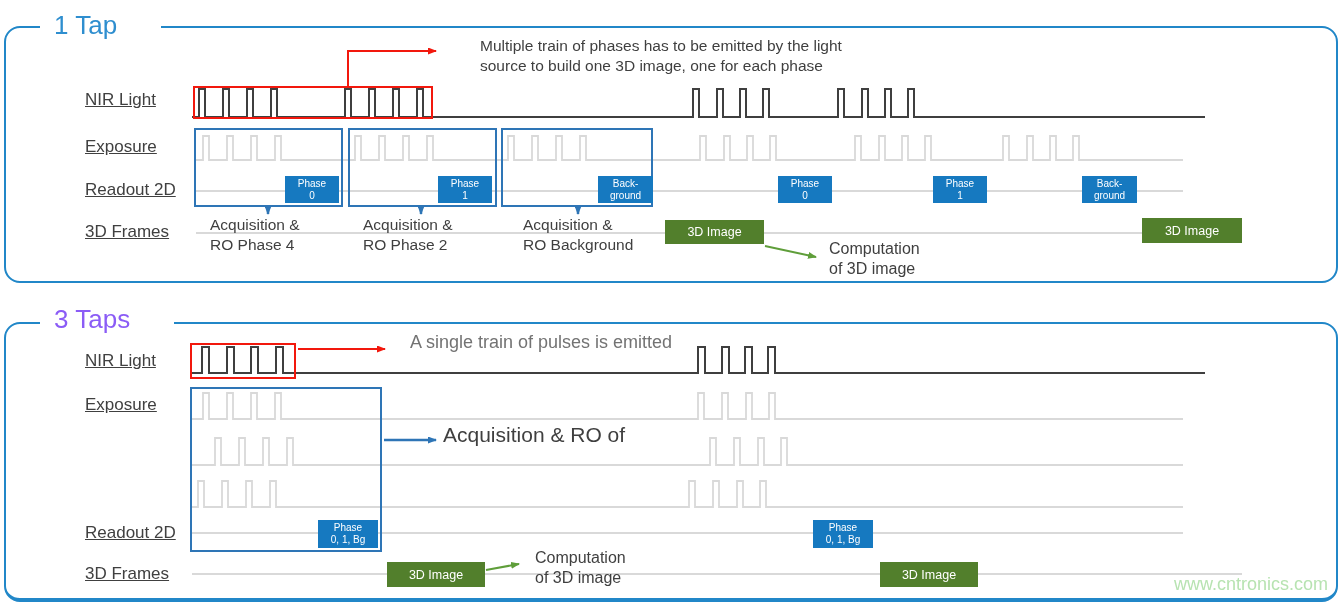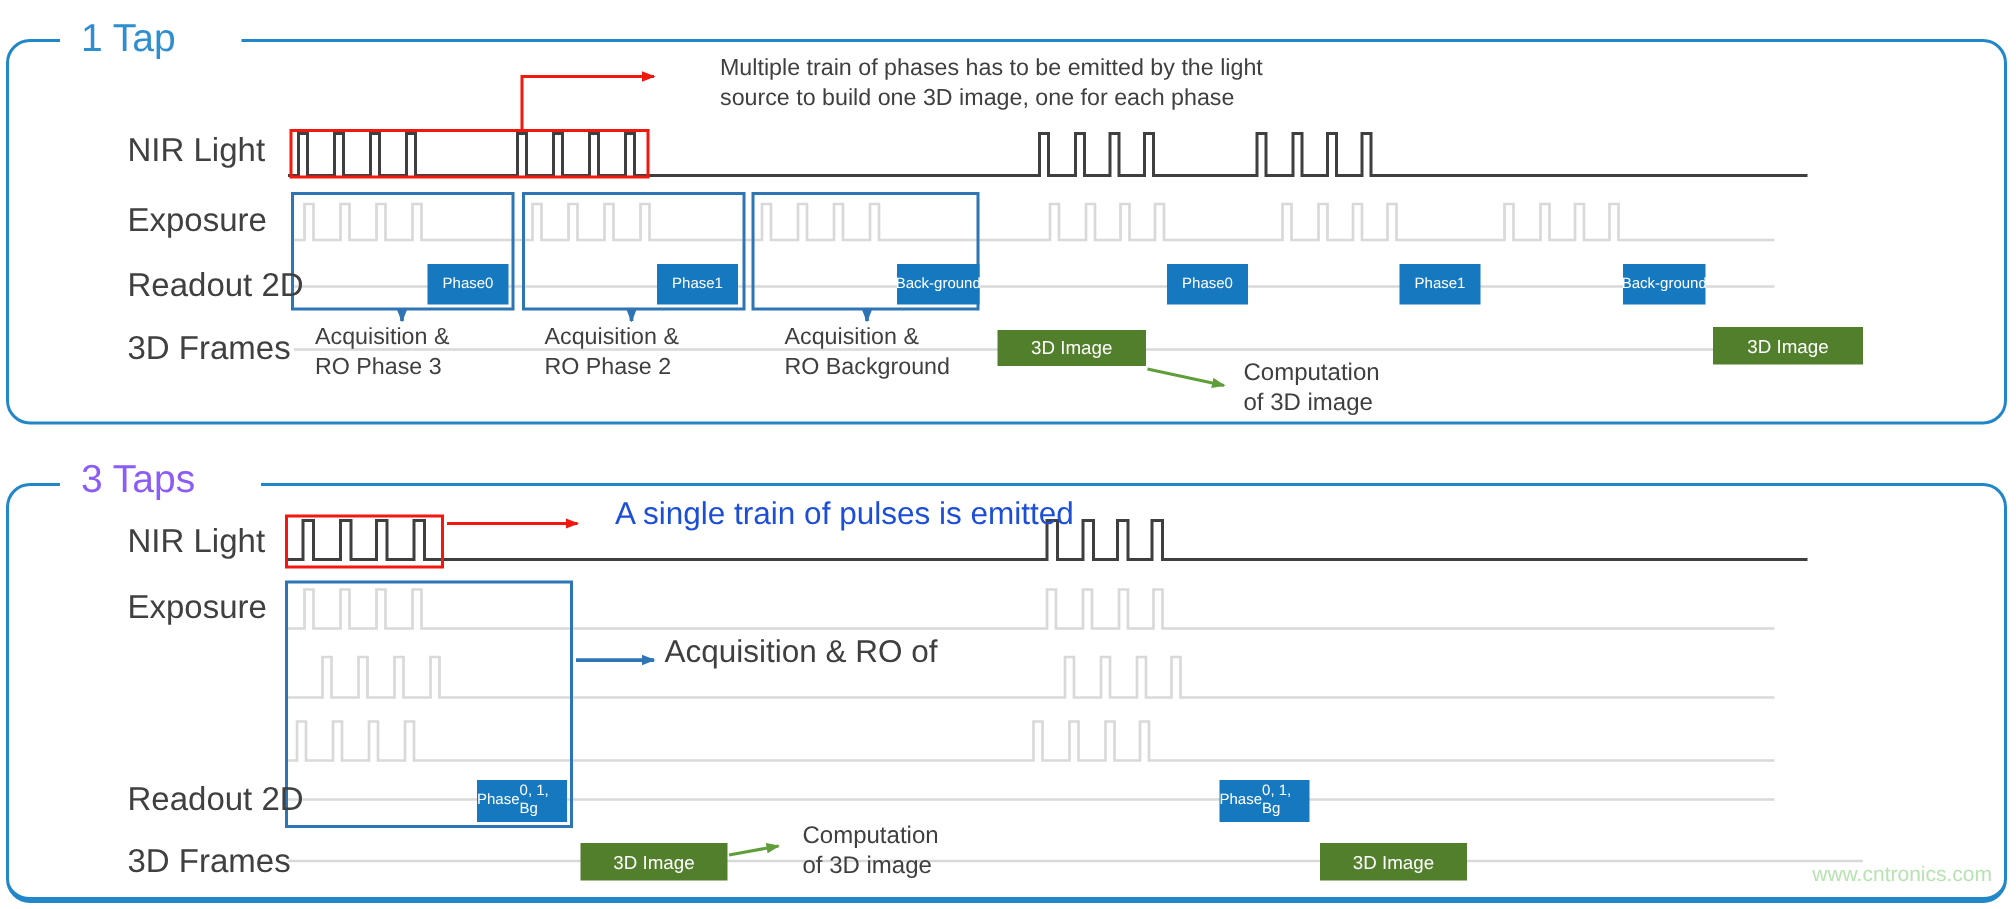--- a/index.html
+++ b/index.html
@@ -6,29 +6,29 @@
   #canvas{position:relative;width:1344px;height:606px;background:#fff;
           font-family:"Liberation Sans",sans-serif;overflow:hidden;}
   #sig-svg{position:absolute;left:0;top:0;z-index:1;pointer-events:none;}
   .panel{position:absolute;border:2px solid #2187c8;border-radius:16px;z-index:0;background:transparent;}
   .panel-1{left:4px;top:26px;width:1330px;height:253px;}
   .panel-2{left:4px;top:322px;width:1330px;height:274px;border-bottom-width:4px;}
   .panel-title{position:absolute;z-index:4;background:#fff;color:#2e8ecf;font-size:26px;
                padding:2px 44px 6px 14px;white-space:nowrap;}
   .t1{left:40px;top:8px;}
   .t2{left:40px;top:302px;}
-  .row-label{position:absolute;z-index:3;transform:translateY(-50%);font-size:22px;color:#404040;white-space:nowrap;}
+  .row-label{position:absolute;z-index:3;transform:translateY(-50%);font-size:17px;color:#404040;white-space:nowrap;text-decoration:underline;}
   .rbox{position:absolute;z-index:2;border:2px solid #f2180d;background:transparent;}
   .bbox{position:absolute;z-index:2;border:2px solid #2e75b6;background:transparent;}
-  .chip{position:absolute;z-index:3;background:#1679c0;color:#fff;display:flex;flex-direction:row;
-        align-items:center;justify-content:center;text-align:left;font-size:10px;line-height:1.2;}
+  .chip{position:absolute;z-index:3;background:#1679c0;color:#fff;display:flex;flex-direction:column;
+        align-items:center;justify-content:center;text-align:right;font-size:10px;line-height:1.2;}
   .gbox{position:absolute;z-index:3;background:#527f2c;color:#fff;display:flex;align-items:center;
         justify-content:center;font-size:12.5px;}
   .note{position:absolute;z-index:3;color:#3f3f3f;white-space:nowrap;}
-  .watermark{position:absolute;z-index:5;right:16px;top:574px;font-size:14px;color:#b7e3b1;}
+  .watermark{position:absolute;z-index:5;right:16px;top:574px;font-size:18px;color:#b7e3b1;}
 </style>
 </head>
 <body>
 
 <div id="canvas">
   <svg id="sig-svg" width="1344" height="606" viewBox="0 0 1344 606">
       <defs>
         <marker id="m-red" markerWidth="9" markerHeight="7" refX="8" refY="3.5" orient="auto" markerUnits="userSpaceOnUse">
           <path d="M0,0 L9,3.5 L0,7 Z" fill="#f2180d"></path>
         </marker>
@@ -112,35 +112,35 @@
     <div class="row-label" style="left: 85px; top: 361px; color: rgb(64, 64, 64);">NIR Light</div>
     <div class="row-label" style="left: 85px; top: 405px; color: rgb(64, 64, 64);">Exposure</div>
     <div class="row-label" style="left: 85px; top: 533px; color: rgb(64, 64, 64);">Readout 2D</div>
     <div class="row-label" style="left: 85px; top: 574px; color: rgb(64, 64, 64);">3D Frames</div>
     <div class="note" style="left: 480px; top: 36px; font-size: 15.5px; line-height: 19.5px; color: rgb(63, 63, 63);">
       <div>Multiple train of phases has to be emitted by the light</div>
       <div>source to build one 3D image, one for each phase</div>
     </div>
     <div class="note" style="left: 210px; top: 215px; font-size: 15.5px; line-height: 20px; color: rgb(63, 63, 63);">
       <div>Acquisition &amp;</div>
-      <div>RO Phase 3</div>
+      <div>RO Phase 4</div>
     </div>
     <div class="note" style="left: 363px; top: 215px; font-size: 15.5px; line-height: 20px; color: rgb(63, 63, 63);">
       <div>Acquisition &amp;</div>
       <div>RO Phase 2</div>
     </div>
     <div class="note" style="left: 523px; top: 215px; font-size: 15.5px; line-height: 20px; color: rgb(63, 63, 63);">
       <div>Acquisition &amp;</div>
       <div>RO Background</div>
     </div>
     <div class="note" style="left: 829px; top: 239px; font-size: 16px; line-height: 20px; color: rgb(63, 63, 63);">
       <div>Computation</div>
       <div>of 3D image</div>
     </div>
-    <div class="note" style="left: 410px; top: 332px; font-size: 21px; line-height: 21px; color: #1d4ed8;">
+    <div class="note" style="left: 410px; top: 332px; font-size: 18px; line-height: 21px; color: #737373;">
       <div>A single train of pulses is emitted</div>
     </div>
     <div class="note" style="left: 443px; top: 424px; font-size: 21px; line-height: 21px; color: rgb(63, 63, 63);">
       <div>Acquisition &amp; RO of</div>
     </div>
     <div class="note" style="left: 535px; top: 548px; font-size: 16px; line-height: 20px; color: rgb(63, 63, 63);">
       <div>Computation</div>
       <div>of 3D image</div>
     </div>
   </div>

